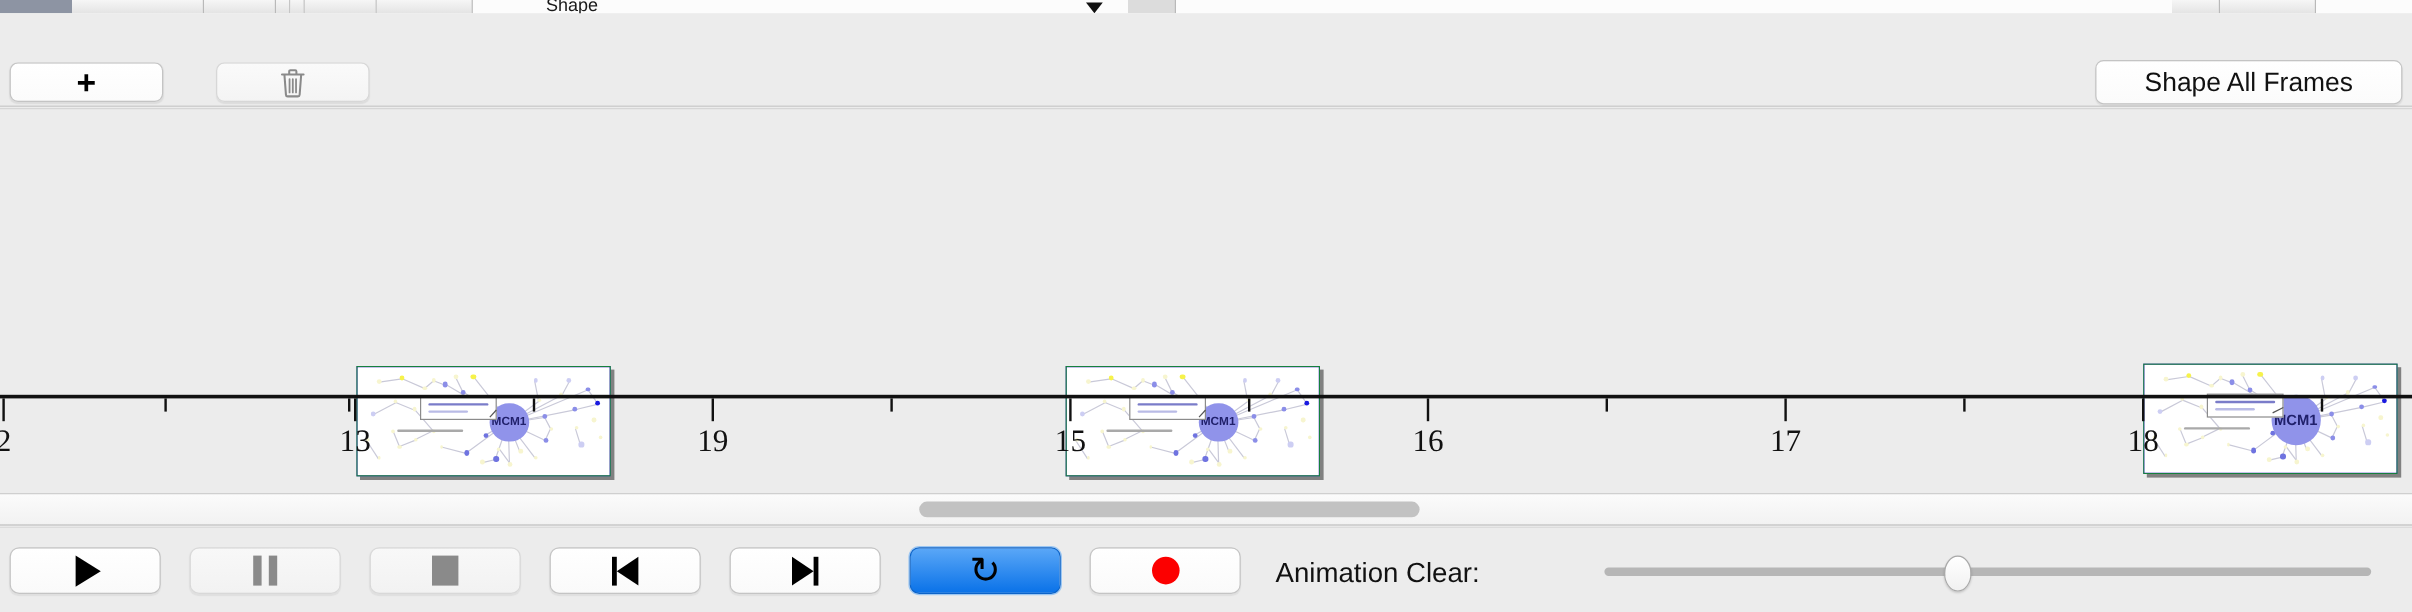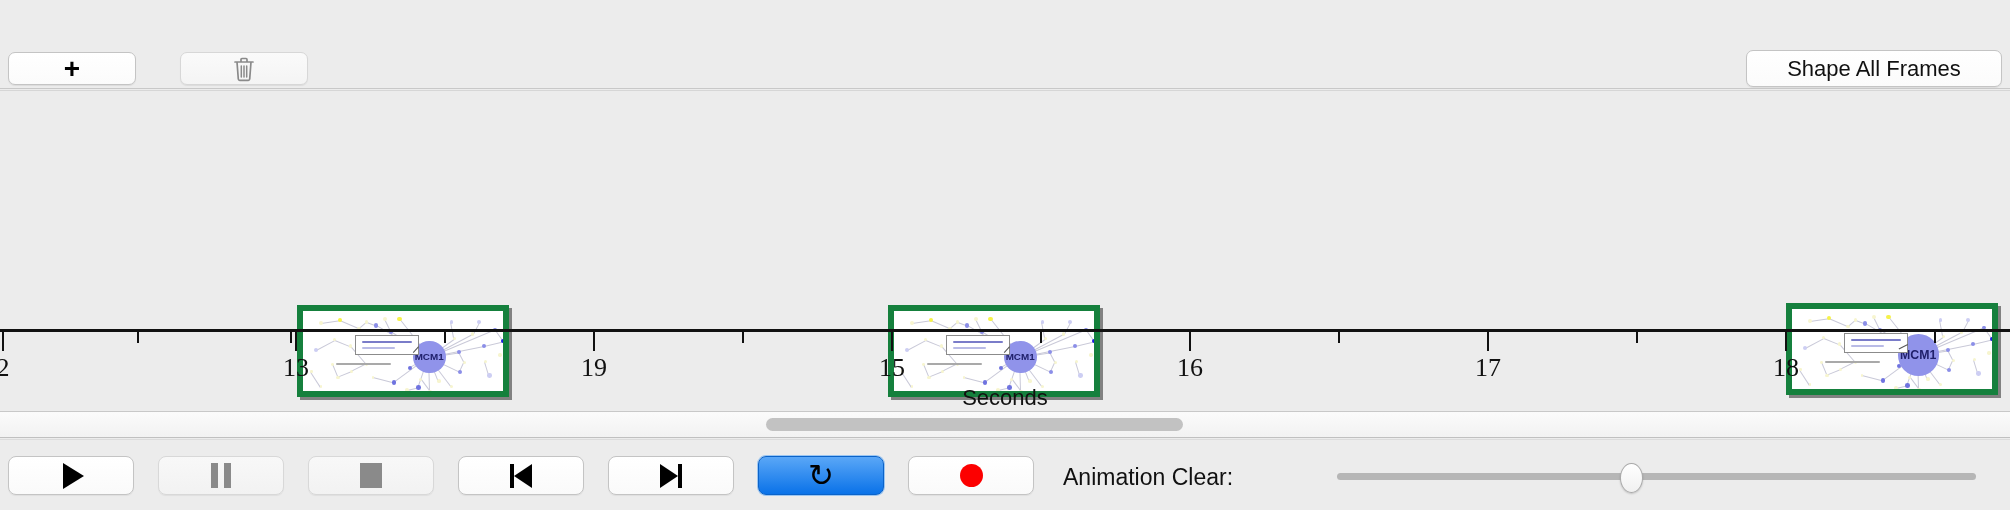--- a/index.html
+++ b/index.html
@@ -97,21 +97,21 @@
     border-top: 1px solid #d6d6d6;
     border-bottom: 1px solid #c8c8c8;
     overflow: hidden;
   }
   .frames-track { position: absolute; left: 0; top: 0; width: 2010px; height: 224px; }
 
   
   .thumb {
     position: absolute;
     background: #8b5cf6;
-    border: 6px solid #15803d;
+    border: 1px solid #15803d;
     box-shadow: 3px 3px 0 rgba(110,110,110,.85);
     overflow: hidden;
     cursor: pointer;
   }
   .thumb .net { position: absolute; inset: 0; background: #fff; }
   .node {
     position: absolute; border-radius: 50%;
   }
   .nd-blue   { background: #8b8ee8; }
   .nd-blue2  { background: #6f73e0; }
@@ -245,20 +245,34 @@
     border-radius: 50%;
     box-shadow: 0 1px 2px rgba(0,0,0,.18);
     cursor: pointer;
   }
 </style>
 </head>
 <body>
 
 <div id="app">
 
+  <div class="bg-strip">
+    <div class="bg-dark"></div>
+    <div class="bg-tab" style="left:60px;width:110px;"></div>
+    <div class="bg-tab" style="left:170px;width:60px;"></div>
+    <div class="bg-tab" style="left:230px;width:12px;"></div>
+    <div class="bg-tab" style="left:242px;width:12px;"></div>
+    <div class="bg-tab" style="left:254px;width:60px;"></div>
+    <div class="bg-tab" style="left:314px;width:80px;"></div>
+    <div class="bg-tab" style="left:940px;width:40px;background:#dcdcdc;"></div>
+    <div class="bg-tab" style="left:1810px;width:40px;"></div>
+    <div class="bg-tab" style="left:1850px;width:80px;"></div>
+    <div class="bg-text">Shape</div>
+    <div class="bg-caret"></div>
+  </div>
 
 
   <div class="toolbar">
     <div class="btn" id="add-frame-btn">
       <span class="plus-icon">+</span>
     </div>
     <div class="btn dim" id="del-frame-btn">
       <svg width="22" height="26" viewBox="0 0 22 26">
         <path d="M2 6 h18 M8 6 V3.5 a1 1 0 0 1 1-1 h4 a1 1 0 0 1 1 1 V6
                  M4 6 l1.3 17 a1.4 1.4 0 0 0 1.4 1.3 h8.6 a1.4 1.4 0 0 0 1.4-1.3 L18 6" fill="none" stroke="#8a8a8a" stroke-width="1.7" stroke-linecap="round" stroke-linejoin="round"></path>
@@ -568,21 +582,20 @@
           <div class="tick major" style="left: 1189px;"></div>
           <div class="tick-label" style="left: 1190px;">16</div>
           <div class="tick minor" style="left: 1338px;"></div>
           <div class="tick major" style="left: 1487px;"></div>
           <div class="tick-label" style="left: 1488px;">17</div>
           <div class="tick minor" style="left: 1636px;"></div>
           <div class="tick major" style="left: 1785px;"></div>
           <div class="tick-label" style="left: 1786px;">18</div>
           <div class="tick minor" style="left: 1934px;"></div>
         </div>
-      <div class="axis-title">Seconds</div>
     </div>
   </div>
 
   <div class="hscroll">
     <div class="hscroll-thumb" id="hscroll-thumb" style="left: 766px; width: 417px;"></div>
   </div>
 
   <div class="playbar">
     <div id="playback-buttons">
         <div class="pbtn" style="left: 8px; width: 126px;">

